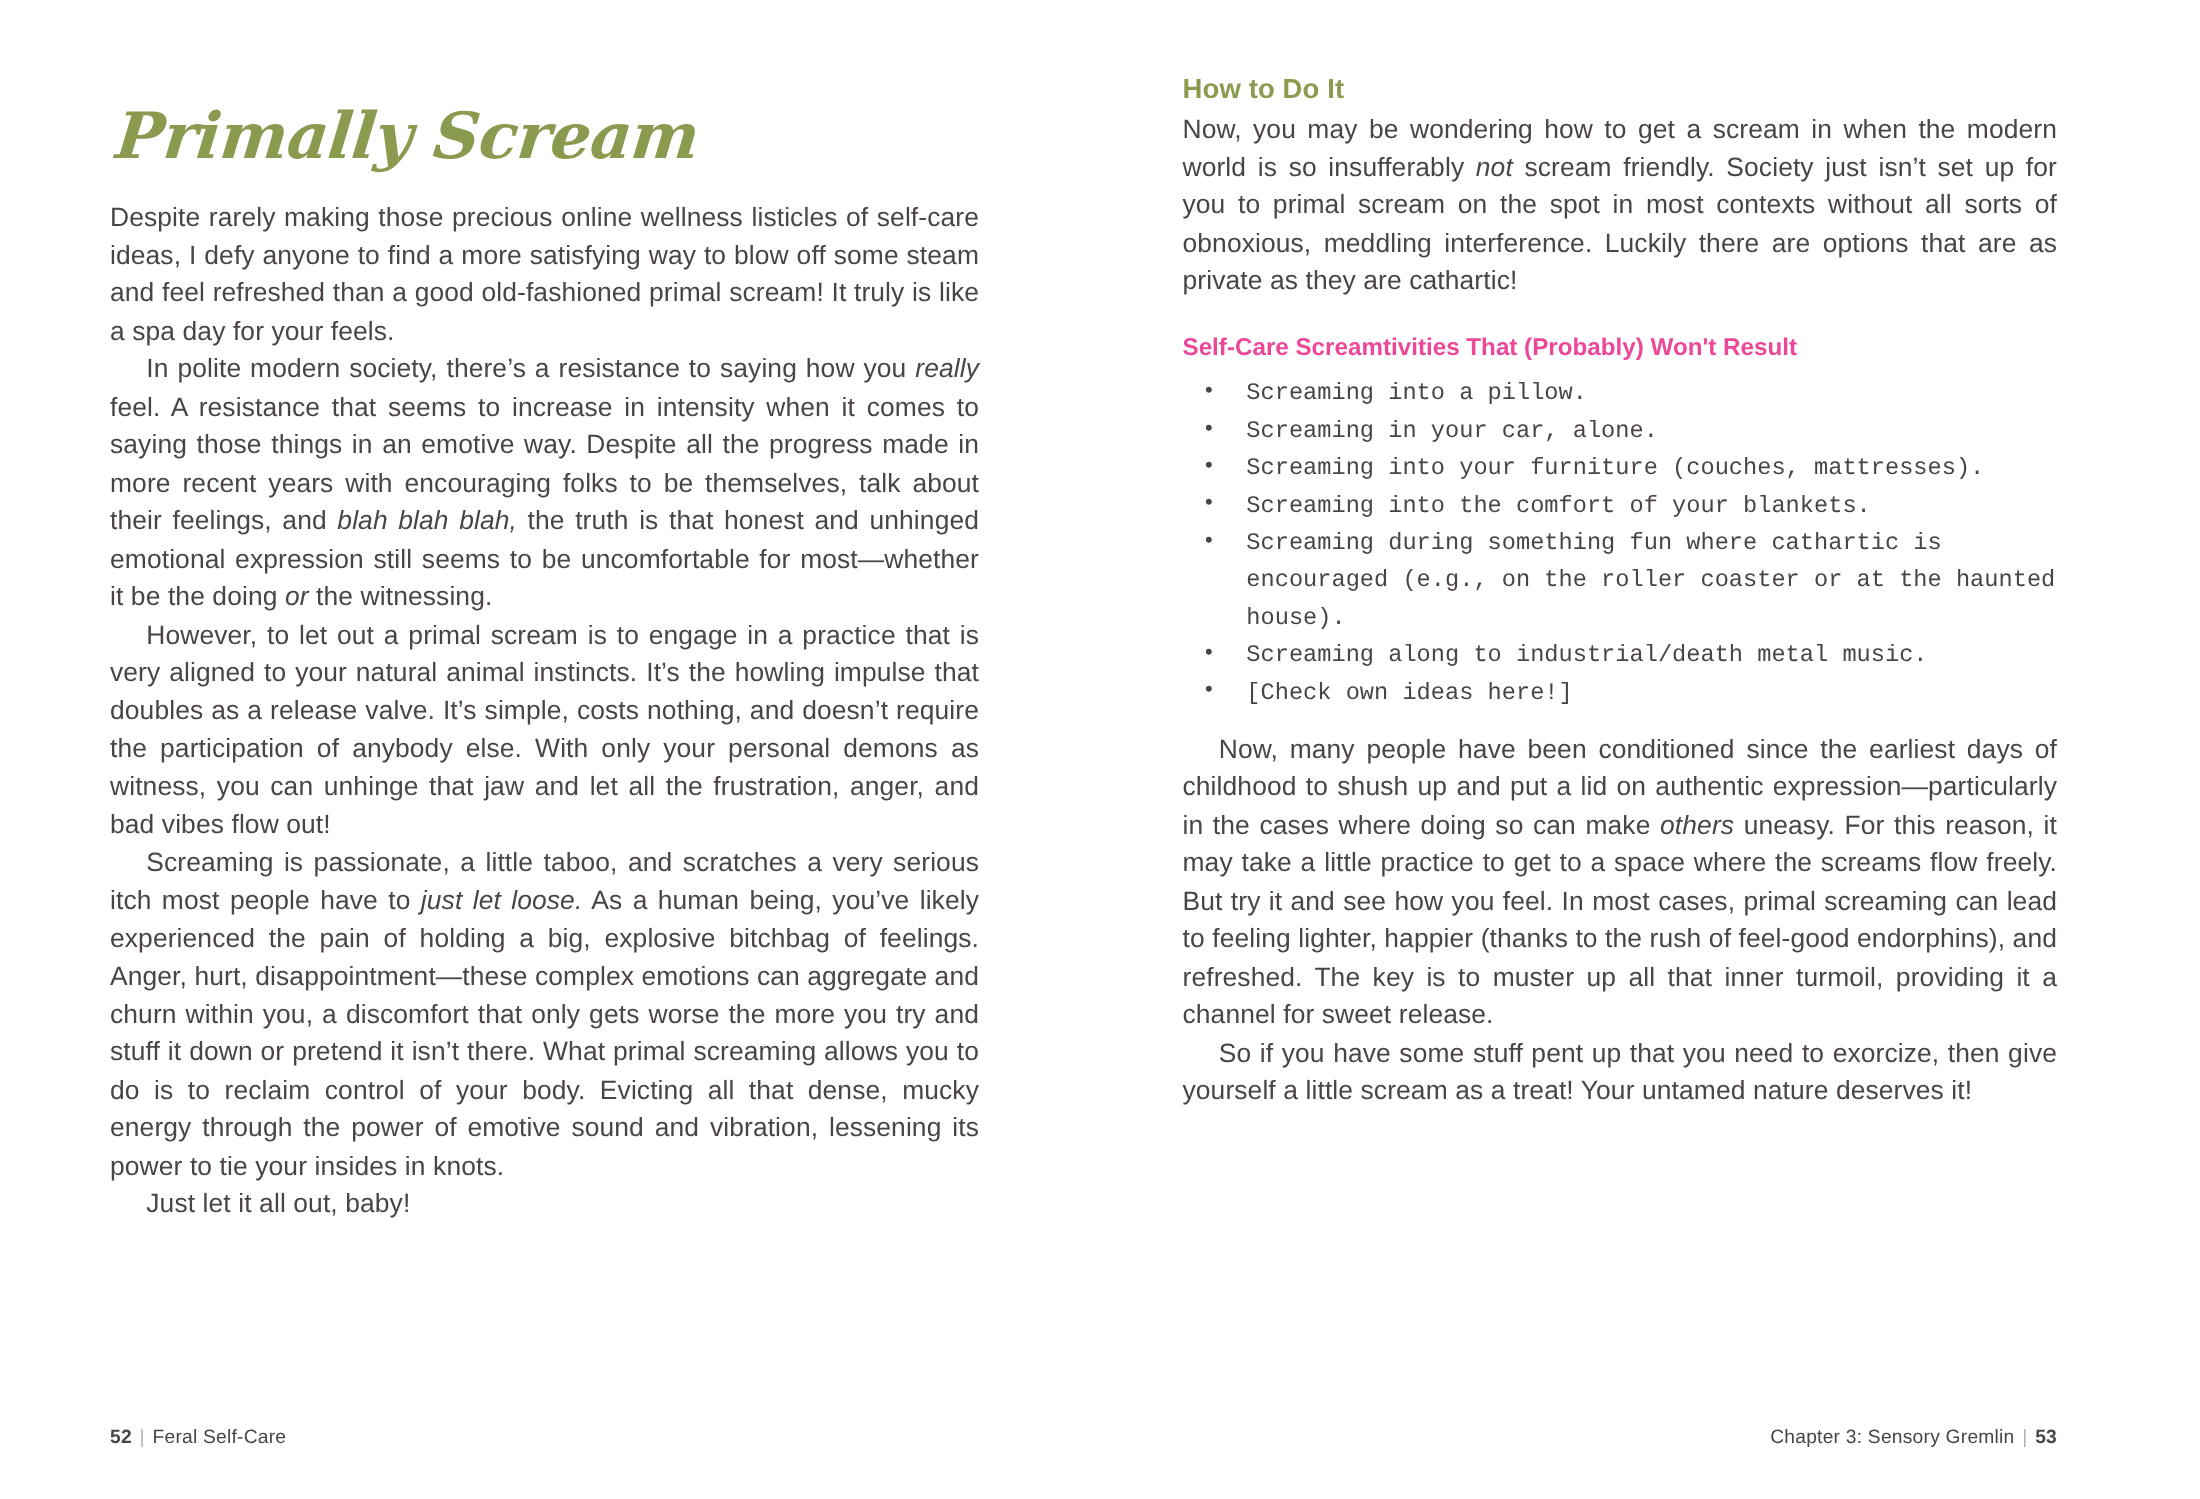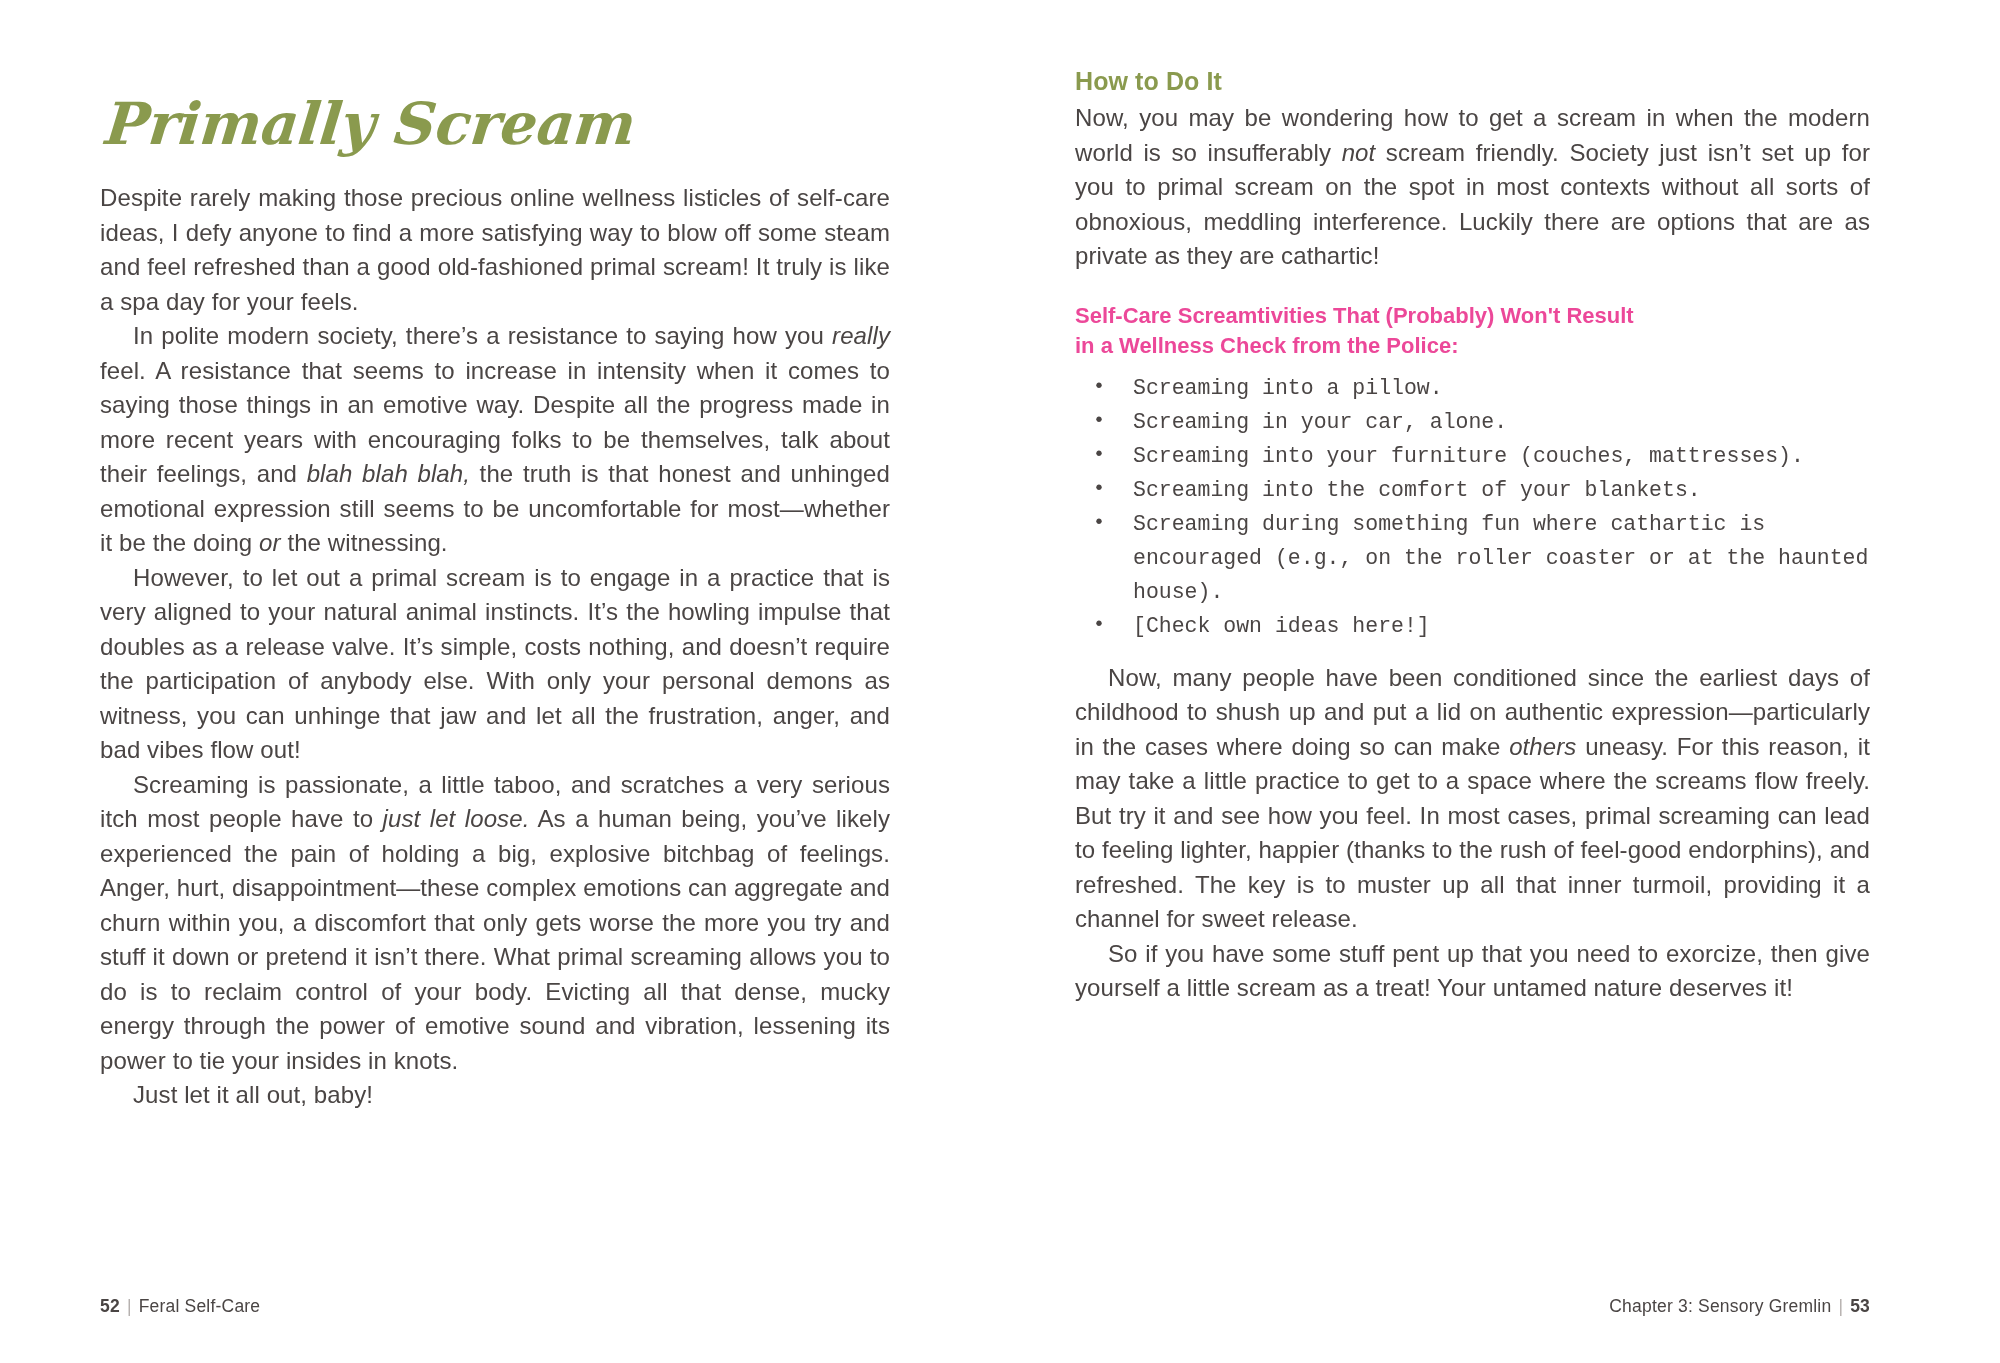--- a/index.html
+++ b/index.html
@@ -142,29 +142,29 @@
   </div>
 
   <div class="page page-right">
 
     <h2 class="section-head">How to Do It</h2>
 
     <p class="body">Now, you may be wondering how to get a scream in when the modern world is so insufferably <em>not</em> scream friendly. Society just isn’t set up for you to primal scream on the spot in most contexts without all sorts of obnoxious, meddling interference. Luckily there are options that are as private as they are cathartic!</p>
 
     <div class="sub-head">
       <div>Self-Care Screamtivities That (Probably) Won't Result</div>
-      <div>in a Wellness Check from the Police:</div>
     </div>
 
     <ul class="bullets">
       <li>Screaming into a pillow.</li>
       <li>Screaming in your car, alone.</li>
       <li>Screaming into your furniture (couches, mattresses).</li>
       <li>Screaming into the comfort of your blankets.</li>
       <li>Screaming during something fun where cathartic is encouraged (e.g., on the roller coaster or at the haunted house).</li>
+      <li>Screaming along to industrial/death metal music.</li>
       <li>[Check own ideas here!]</li>
     </ul>
 
     <p class="body indent">Now, many people have been conditioned since the earliest days of childhood to shush up and put a lid on authentic expression—particularly in the cases where doing so can make <em>others</em> uneasy. For this reason, it may take a little practice to get to a space where the screams flow freely. But try it and see how you feel. In most cases, primal screaming can lead to feeling lighter, happier (thanks to the rush of feel-good endorphins), and refreshed. The key is to muster up all that inner turmoil, providing it a channel for sweet release.</p>
 
     <p class="body indent">So if you have some stuff pent up that you need to exorcize, then give yourself a little scream as a treat! Your untamed nature deserves it!</p>
 
     <div class="footer footer-right">
       <span>Chapter 3: Sensory Gremlin</span><span class="sep">|</span><b>53</b>
     </div>

